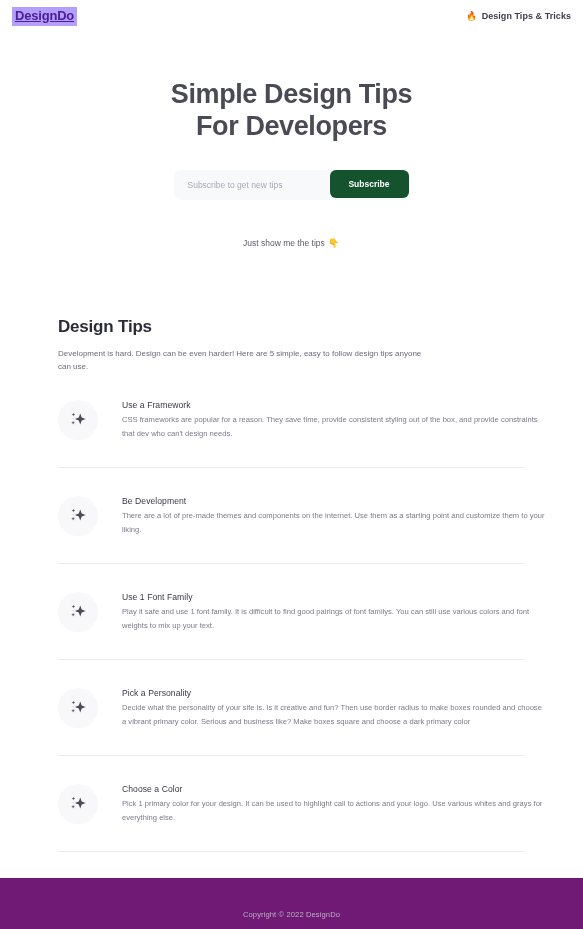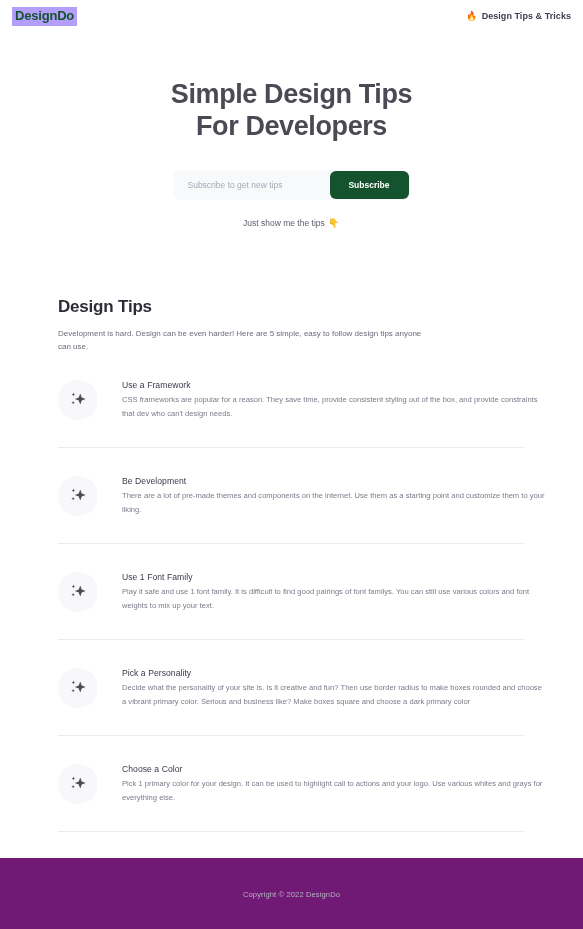--- a/index.html
+++ b/index.html
@@ -28,27 +28,28 @@
     flex: 0 0 auto;
     display: flex;
     align-items: flex-start;
     justify-content: space-between;
     padding: 7px 12px 0 12px;
   }
 
   .brand {
     display: inline-block;
     background: #b39ffb;
-    color: #14532d;
+    color: #4c1d95;
     font-weight: bold;
     font-size: 13px;
     line-height: 14px;
     letter-spacing: -0.2px;
     padding: 2px 3px 3px 3px;
     cursor: pointer;
+    text-decoration: underline;
   }
 
   .header-link {
     display: flex;
     align-items: center;
     gap: 4px;
     font-size: 9px;
     font-weight: bold;
     color: #3d3d4e;
     letter-spacing: 0.05px;
@@ -71,21 +72,20 @@
     color: #4a4a55;
     letter-spacing: -0.4px;
   }
   .hero-title .line2 { display: block; }
 
   .subscribe-form {
     margin: 28px auto 0 auto;
     width: 236px;
     height: 30px;
     display: flex;
-    align-items: center;
     background: #f8f9fb;
     border-radius: 6px;
     padding: 0;
     overflow: hidden;
   }
 
   .subscribe-input {
     flex: 1 1 auto;
     height: 30px;
     border: none;
@@ -107,21 +107,21 @@
     border-radius: 6px;
     background: #14532d;
     color: #ffffff;
     font-family: "Liberation Sans", sans-serif;
     font-size: 8.5px;
     font-weight: bold;
     cursor: pointer;
   }
 
   .hero-skip {
-    margin-top: 18px;
+    margin-top: 38px;
     font-size: 8.5px;
     color: #5d5d6b;
     display: flex;
     align-items: center;
     justify-content: center;
     gap: 4px;
   }
   .hero-skip .link-text { cursor: pointer; }
   .hero-skip .emoji { font-size: 9px; }
 

